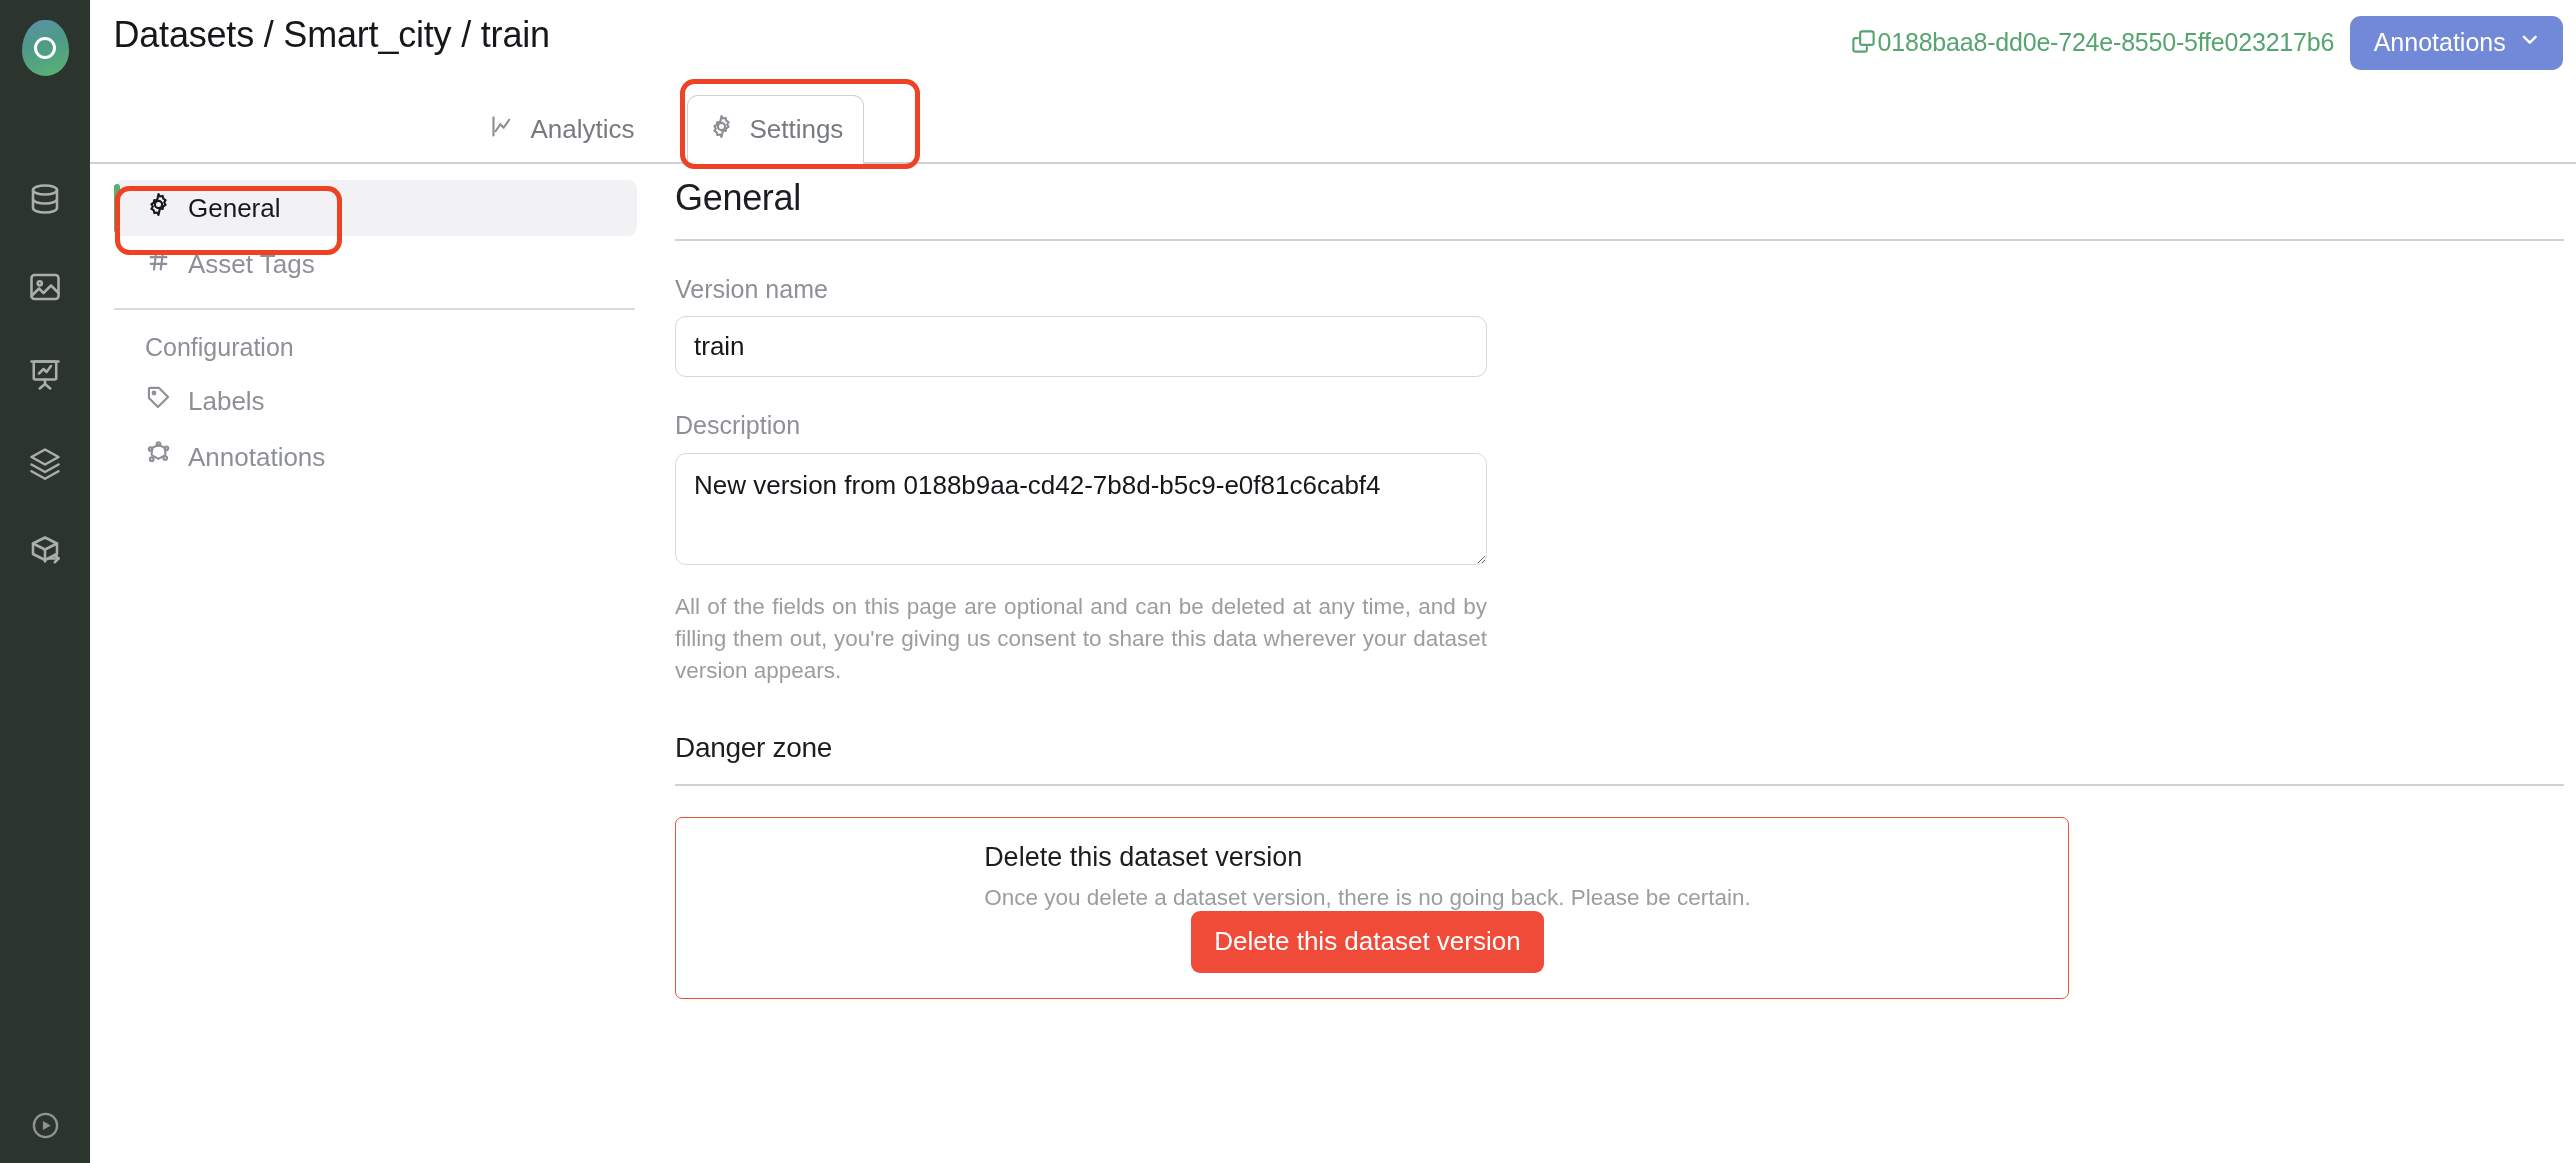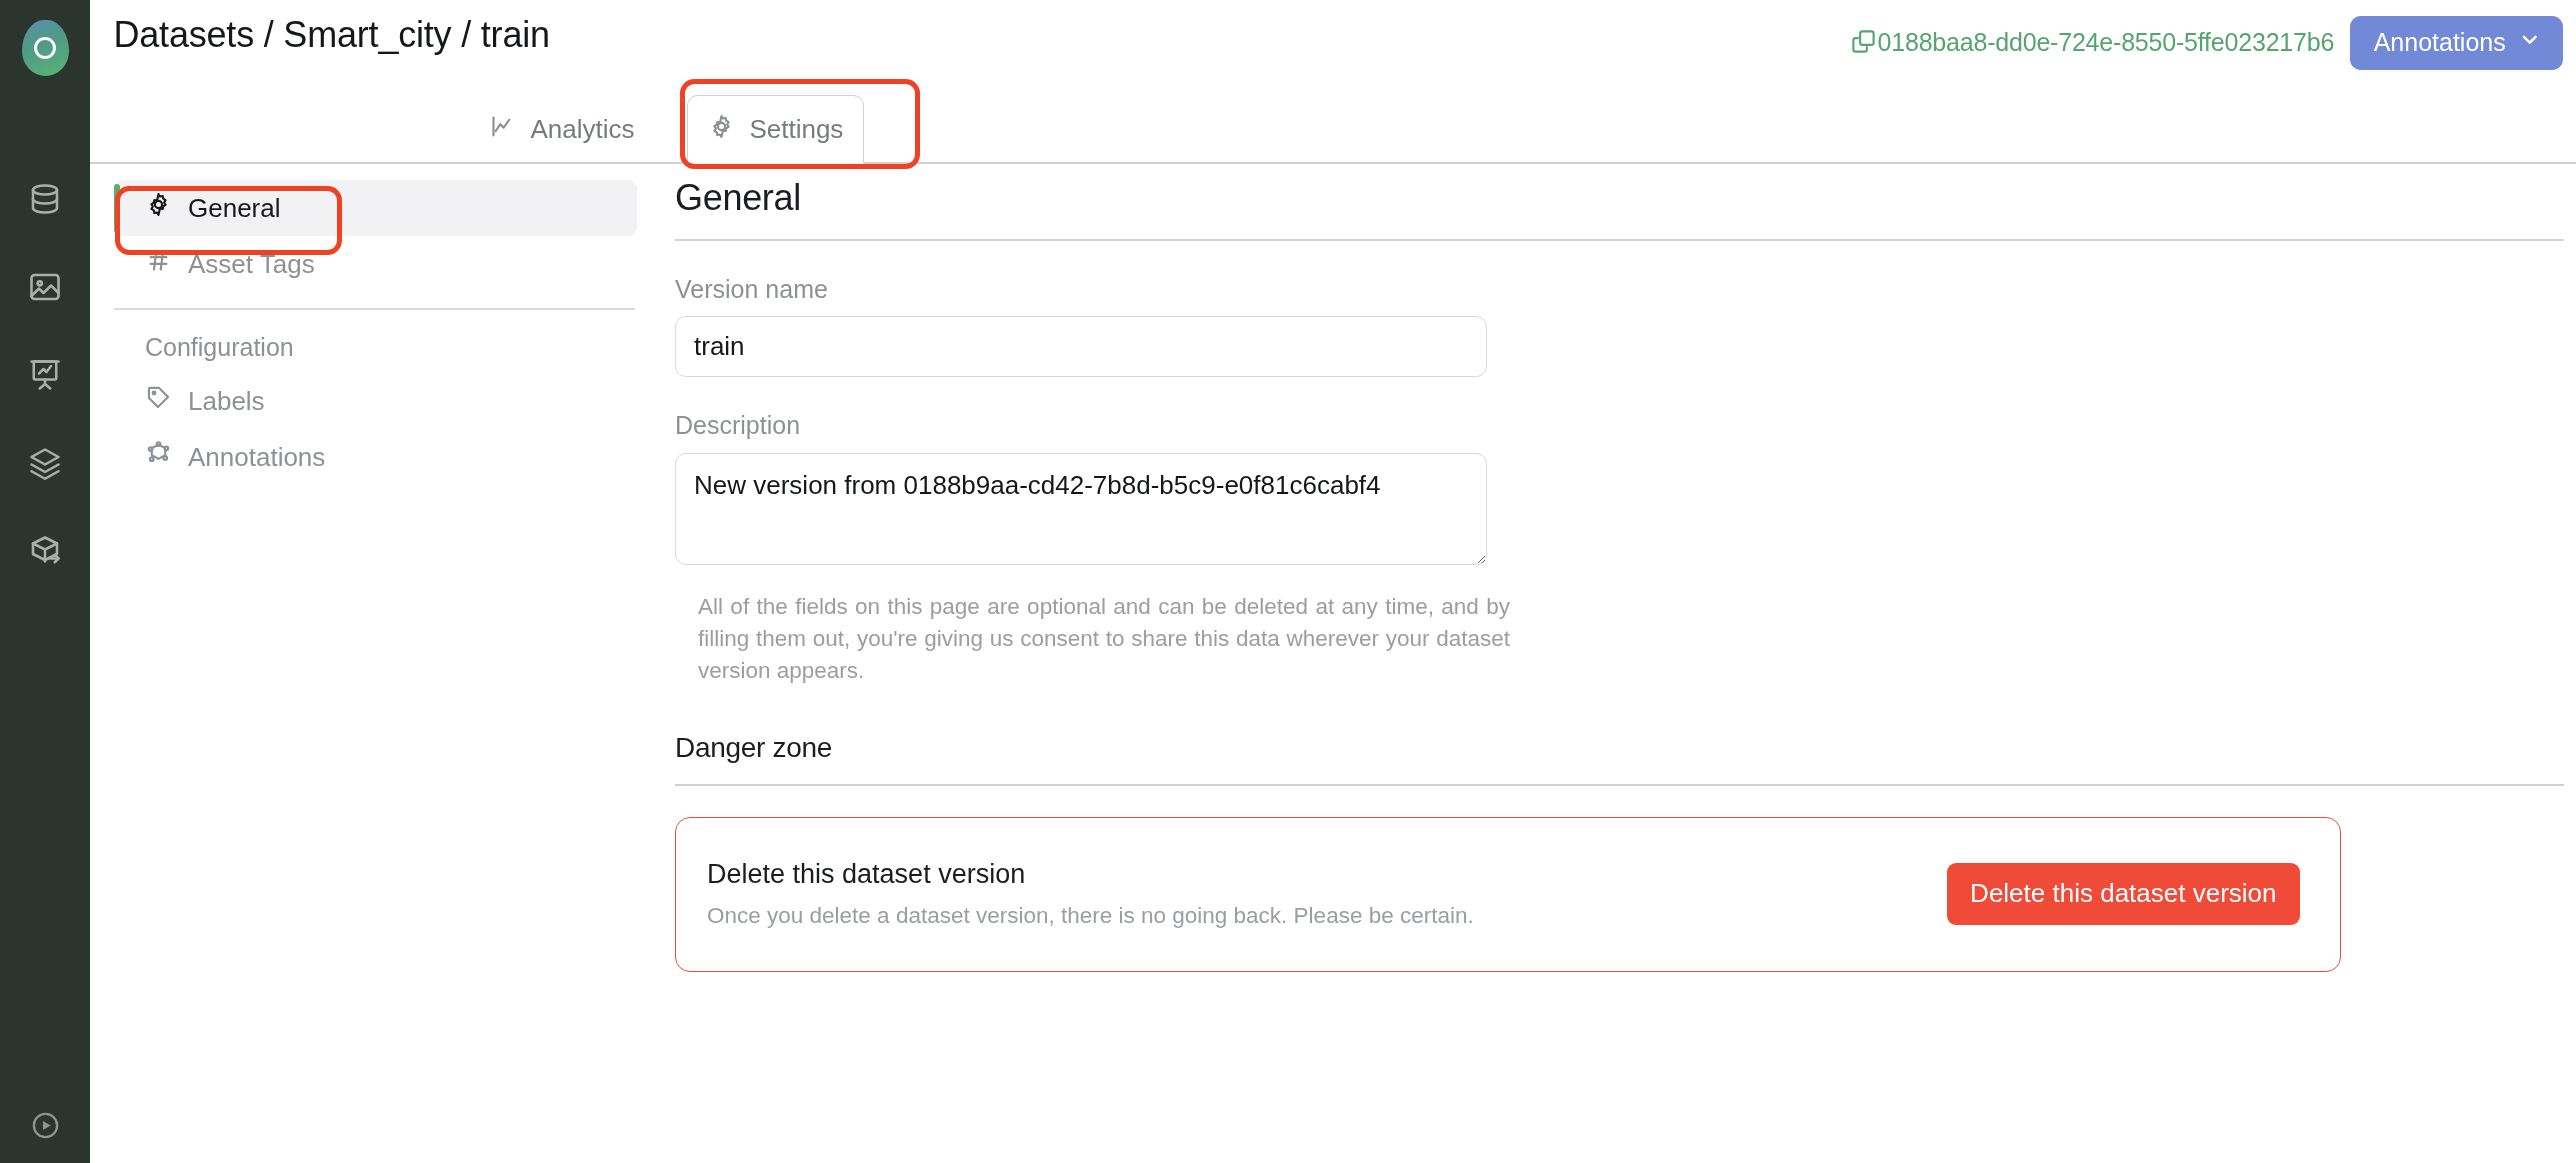--- a/index.html
+++ b/index.html
@@ -115,36 +115,37 @@
     font-family: "Liberation Sans", sans-serif; background:#fff;
   }
   .text-area {
     margin-top: 12.6px; width: 812px; height: 112px;
     border: 1.8px solid #d5d7da; border-radius: 10.8px;
     font-size: 26px; color:#15171a; padding: 12.6px 18px; line-height: 1.42;
     font-family: "Liberation Sans", sans-serif; background:#fff; resize: vertical;
   }
   .help-text {
     margin-top: 23.5px; width: 812px;
-    font-size: 22.5px; color:#9a9da2; line-height: 1.42; text-align: justify; margin-left: 23px;
+    font-size: 22.5px; color:#9a9da2; line-height: 1.42; text-align: justify;
   }
   .primary-btn {
     margin-top: 21.6px; display:inline-block;
     background:#6aab7d; color:#fff; border:none; border-radius: 9px;
     font-size: 26px; padding: 14.4px 23.5px 16px; cursor:pointer;
     font-family:"Liberation Sans", sans-serif;
   }
 
   .danger-title { margin-top: 45px; font-size: 28px; color:#1b1d20; letter-spacing:-0.3px; }
   .danger-rule { height: 1.8px; background:#cfd1d3; margin-top: 20px; width: 1889px; }
   .danger-box {
-    margin-top: 31px; width: 1666px; min-height: 155px;
-    border: 1.8px solid #e8513a; border-radius: 15px;
+    margin-top: 31px; width: 1394px; min-height: 155px;
+    border: 1.8px solid #e8513a; border-radius: 7px;
     display:flex; align-items:center; justify-content:space-between;
     padding: 23.5px 40px 25px 31px;
+    flex-direction: column;
   }
   .danger-head { font-size: 27px; color:#1b1d20; }
   .danger-sub { font-size: 22.5px; color:#9a9da2; margin-top: 12.6px; }
   .danger-btn {
     background:#ef4b38; color:#fff; border:none; border-radius: 9px;
     font-size: 26px; padding: 14.4px 23.5px 16px; cursor:pointer; white-space:nowrap;
     font-family:"Liberation Sans", sans-serif;
   }
 
   

